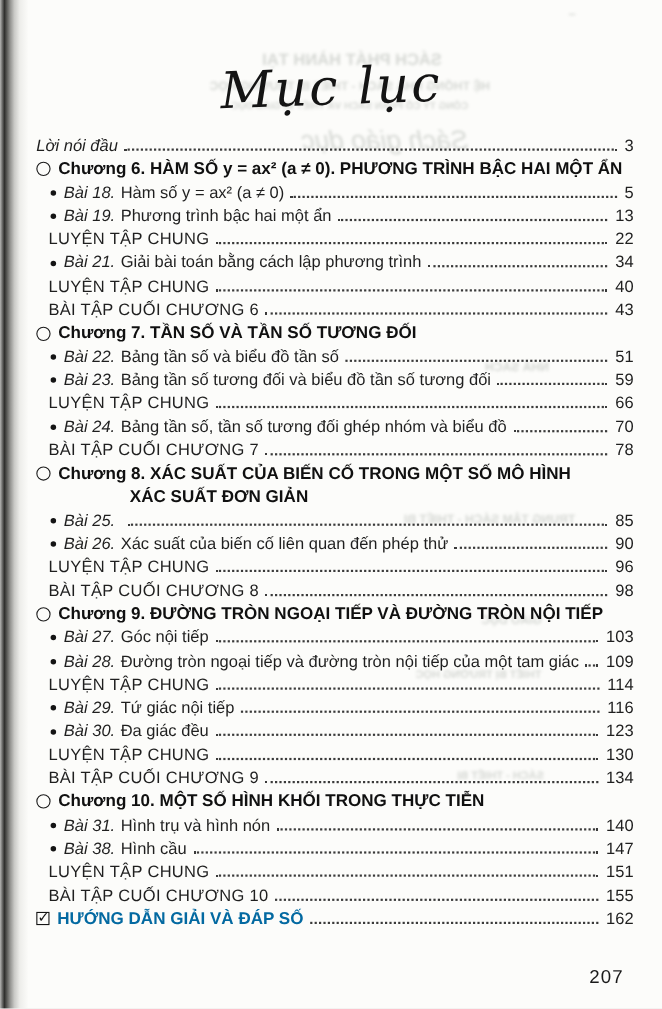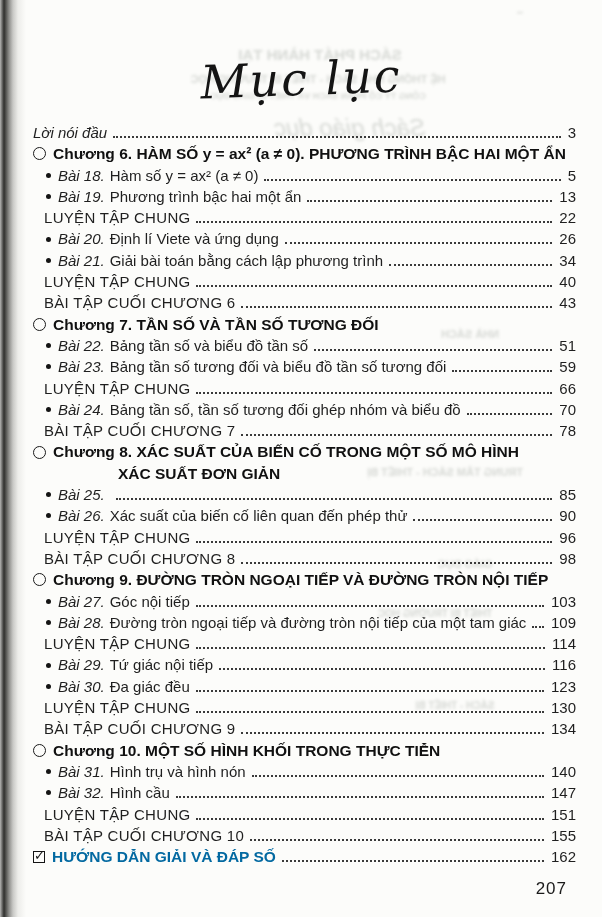--- a/index.html
+++ b/index.html
@@ -151,27 +151,20 @@
         <span class="leader"></span>
         <span class="pagenum">13</span>
       </div>
       <div class="row row--section">
         <span class="section-text">LUYỆN TẬP CHUNG</span>
         <span class="leader"></span>
         <span class="pagenum">22</span>
       </div>
       <div class="row row--lesson">
         <span class="icon-bullet"></span>
-        <span class="lesson-label">Bài 20.</span>
-        <span class="lesson-title">Định lí Viete và ứng dụng</span>
-        <span class="leader"></span>
-        <span class="pagenum">26</span>
-      </div>
-      <div class="row row--lesson">
-        <span class="icon-bullet"></span>
         <span class="lesson-label">Bài 21.</span>
         <span class="lesson-title">Giải bài toán bằng cách lập phương trình</span>
         <span class="leader"></span>
         <span class="pagenum">34</span>
       </div>
       <div class="row row--section">
         <span class="section-text">LUYỆN TẬP CHUNG</span>
         <span class="leader"></span>
         <span class="pagenum">40</span>
       </div>
@@ -298,21 +291,21 @@
       </div>
       <div class="row row--lesson">
         <span class="icon-bullet"></span>
         <span class="lesson-label">Bài 31.</span>
         <span class="lesson-title">Hình trụ và hình nón</span>
         <span class="leader"></span>
         <span class="pagenum">140</span>
       </div>
       <div class="row row--lesson">
         <span class="icon-bullet"></span>
-        <span class="lesson-label">Bài 32.</span>
+        <span class="lesson-label">Bài 38.</span>
         <span class="lesson-title">Hình cầu</span>
         <span class="leader"></span>
         <span class="pagenum">147</span>
       </div>
       <div class="row row--section">
         <span class="section-text">LUYỆN TẬP CHUNG</span>
         <span class="leader"></span>
         <span class="pagenum">151</span>
       </div>
       <div class="row row--section">

